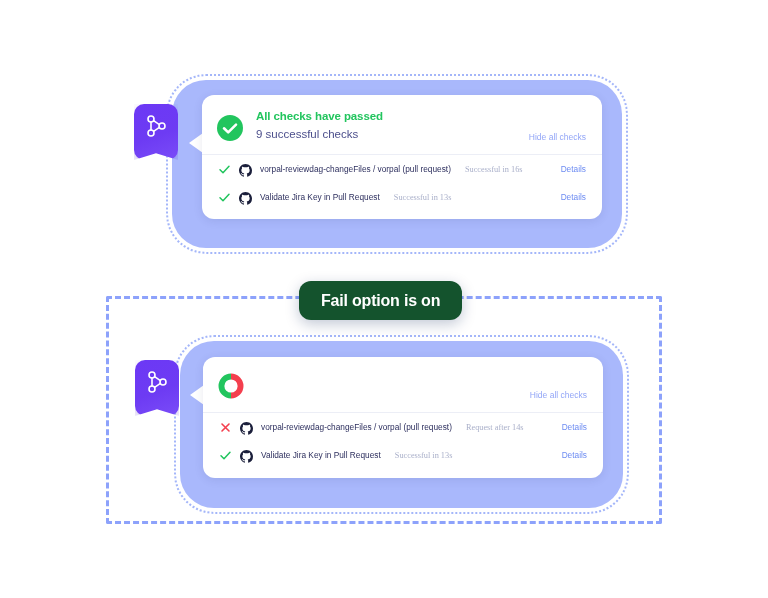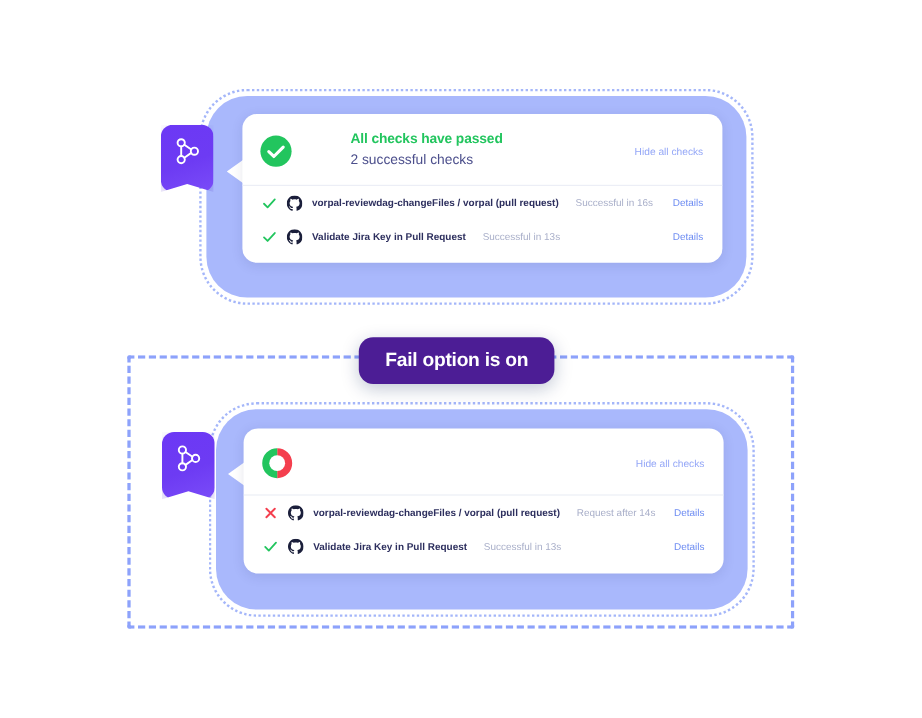--- a/index.html
+++ b/index.html
@@ -97,24 +97,23 @@
     padding-top: 10px;
     box-shadow: 0 6px 14px rgba(80, 40, 200, .30);
   }
   .git-badge-top    { left: 134px; top: 104px; }
   .git-badge-bottom { left: 135px; top: 360px; }
   .git-badge svg { display: block; }
 
   
   .card-head {
     display: flex;
-    align-items: center;
+    align-items: flex-end;
     padding: 14px 16px 12px 14px;
     position: relative;
-    gap: 36px;
   }
   .status-icon {
     width: 28px;
     height: 28px;
     flex: 0 0 28px;
     margin-right: 12px;
     margin-top: 1px;
   }
   .head-text { flex: 1 1 auto; min-width: 0; }
   .head-title {
@@ -164,45 +163,46 @@
   }
   .gh-icon {
     width: 13px;
     height: 13px;
     flex: 0 0 13px;
     margin-right: 8px;
   }
   .row-name {
     font-size: 8.3px;
     color: #2d2f5e;
-    font-weight: 700;
+    font-weight: 400;
     white-space: nowrap;
   }
   .row-status {
     font-size: 8.3px;
     color: #a9afc9;
     white-space: nowrap;
     margin-left: 14px;
+    font-family: Liberation Serif, serif;
   }
   .row-spacer { flex: 1 1 auto; }
   .row-details {
     font-size: 8.3px;
     color: #6d8cf2;
     white-space: nowrap;
     text-decoration: none;
     cursor: pointer;
   }
 
   
   .fail-badge {
     position: absolute;
     left: 299px;
     top: 281px;
     padding: 10px 22px;
-    background: #4c1d95;
+    background: #14532d;
     color: #ffffff;
     border-radius: 12px;
     font-size: 16px;
     font-weight: 700;
     letter-spacing: -.2px;
     line-height: 19px;
     box-shadow: 0 4px 14px rgba(11, 37, 89, .25);
     z-index: 30;
   }
 </style>
@@ -229,21 +229,21 @@
   <div class="check-card card-top">
     <div class="card-head">
       <div class="status-icon">
         <svg width="28" height="28" viewBox="0 0 28 28" aria-hidden="true">
           <circle cx="14" cy="14" r="13" fill="#22c55e"></circle>
           <path d="M8 14.3 12.2 18.4 20 10.6" stroke="#ffffff" stroke-width="2.6" stroke-linecap="round" stroke-linejoin="round" fill="none"></path>
         </svg>
       </div>
       <div class="head-text">
         <div class="head-title pass">All checks have passed</div>
-        <div class="head-sub">2 successful checks</div>
+        <div class="head-sub">9 successful checks</div>
       </div>
       <a class="hide-link">Hide all checks</a>
     </div>
 
     <div class="card-divider"></div>
 
     <div class="check-row">
       <span class="row-mark">
         <svg width="13" height="13" viewBox="0 0 13 13" aria-hidden="true">
           <path d="M2 6.8 5 9.8 11 3.2" stroke="#22c55e" stroke-width="1.5" fill="none" stroke-linecap="round" stroke-linejoin="round"></path>

